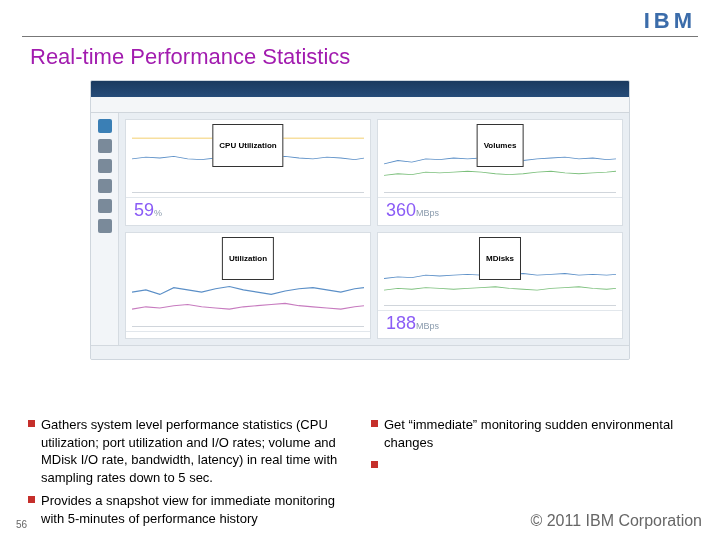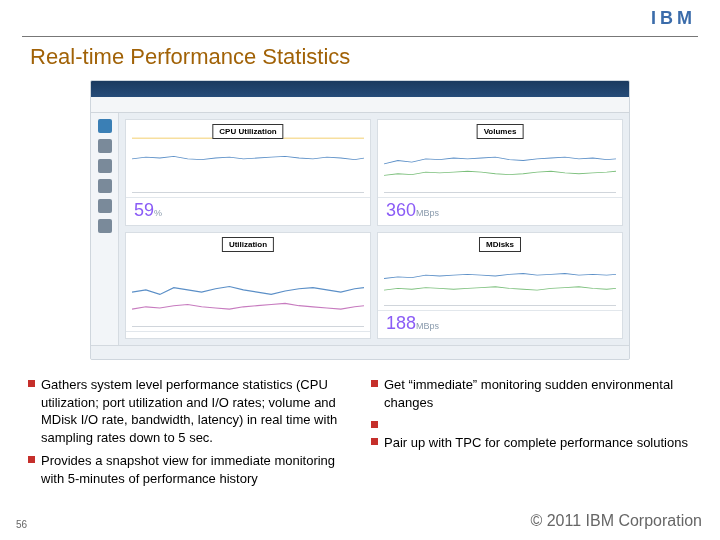--- a/index.html
+++ b/index.html
@@ -4,31 +4,31 @@
 <style>
   * { box-sizing: border-box; margin: 0; padding: 0; }
   body {
     width: 720px; height: 540px;
     font-family: Arial, Helvetica, sans-serif;
     background: #fff; color: #000;
     position: relative; overflow: hidden;
   }
   .logo {
     position: absolute; top: 8px; right: 24px;
-    font-weight: 900; font-size: 18px; letter-spacing: 4px;
+    font-weight: 900; font-size: 22px; letter-spacing: 4px;
     color: #3b6caa;
     text-align: right;
   }
   .ibm-divider {
     position: absolute; top: 36px; left: 22px; right: 22px;
     height: 1px; background: #777;
   }
   .title {
     position: absolute; top: 44px; left: 30px;
-    font-size: 22px; font-weight: 400; color: #a16207;
+    font-size: 22px; font-weight: 400; color: #a21caf;
   }
   .dash {
     position: absolute; top: 80px; left: 90px;
     width: 540px; height: 280px;
     border: 1px solid #cfd6dd; background: #e9eef3;
     border-radius: 2px; overflow: hidden;
   }
   .dash-top {
     height: 16px; background: linear-gradient(#1b3a5f,#264c79);
   }
@@ -50,42 +50,42 @@
     grid-template-columns: 1fr 1fr;
     grid-template-rows: 1fr 1fr;
     gap:6px; padding:6px; background:#e9eef3;
   }
   .panel {
     background:#fff; border:1px solid #d8dee4; position:relative;
     display:flex; flex-direction:column;
   }
   .panel-label {
     position:absolute; top:4px; left:50%; transform:translateX(-50%);
-    background:#fff; border:1px solid #333; padding:2px 6px;
+    background:#fff; border:1px solid #333; padding:16px 6px;
     font-size:8px; font-weight:700; z-index:5;
   }
   .chart {
     flex:1; position:relative; margin:14px 6px 4px 6px;
     border-bottom:1px solid #d0d5db;
   }
   .chart svg { width:100%; height:100%; position:absolute; inset:0; }
   .metric {
     font-size:14px; color:#5d7a99; padding:2px 8px 4px 8px;
     border-top:1px solid #e2e7ec;
   }
   .metric .num { font-size:18px; font-weight:400; color:#8b5cf6; }
   .metric .unit { font-size:9px; color:#8a9bad; }
   .dash-bottom {
     height:14px; background:#edf1f5; border-top:1px solid #d3d9df;
   }
   .bullets {
     position: absolute; top: 376px; left: 28px; right: 24px;
     display:flex; gap:18px;
   }
-  .col { flex:1; font-size:13px; line-height:1.35; }
+  .col { flex:1; font-size:13px; line-height:1.35;margin-top:40px; }
   .bul { display:flex; margin-bottom:6px; }
   .bul .sq {
     width:7px; height:7px; background:#c52f2b; flex-shrink:0;
     margin-top:4px; margin-right:6px;
   }
   .pagenum {
     position:absolute; bottom:10px; left:16px; font-size:10px; color:#666;
   }
   .copyright {
     position:absolute; bottom:10px; right:18px; font-size:16px; color:#666;
@@ -182,21 +182,17 @@
     </div>
   </div>
   <div class="col">
     <div class="bul">
       <div class="sq"></div>
       <div>Get “immediate” monitoring sudden environmental changes</div>
     </div>
     <div class="bul">
       <div class="sq"></div>
     </div>
-    <div class="bul">
-      <div class="sq"></div>
-      <div>Pair up with TPC for complete performance solutions</div>
-    </div>
   </div>
 </div>
 
 <div class="pagenum">56</div>
 <div class="copyright">© 2011 IBM Corporation</div>
 
 </body></html>

